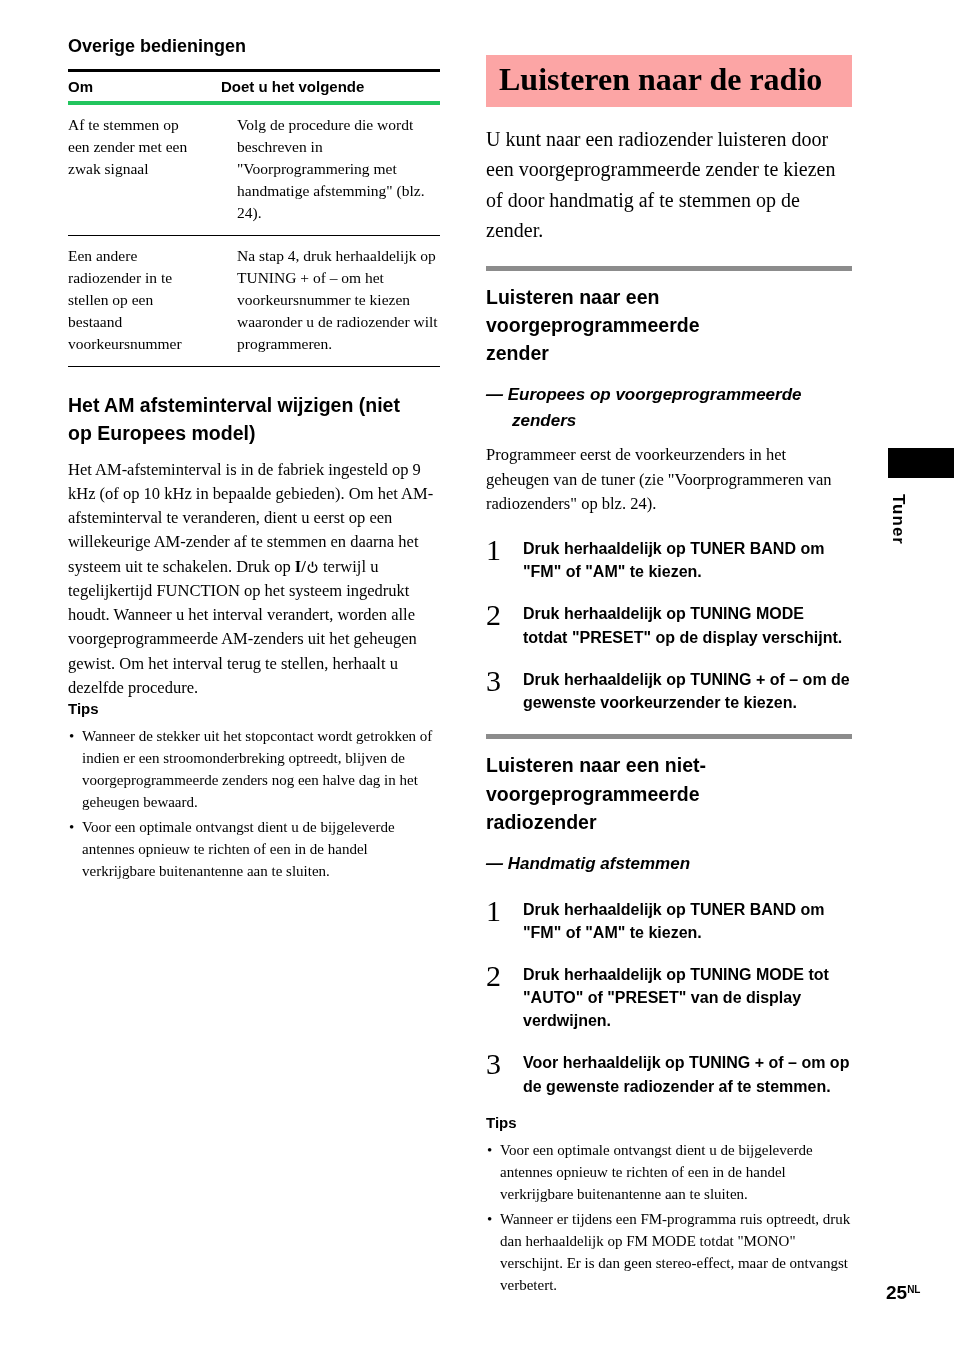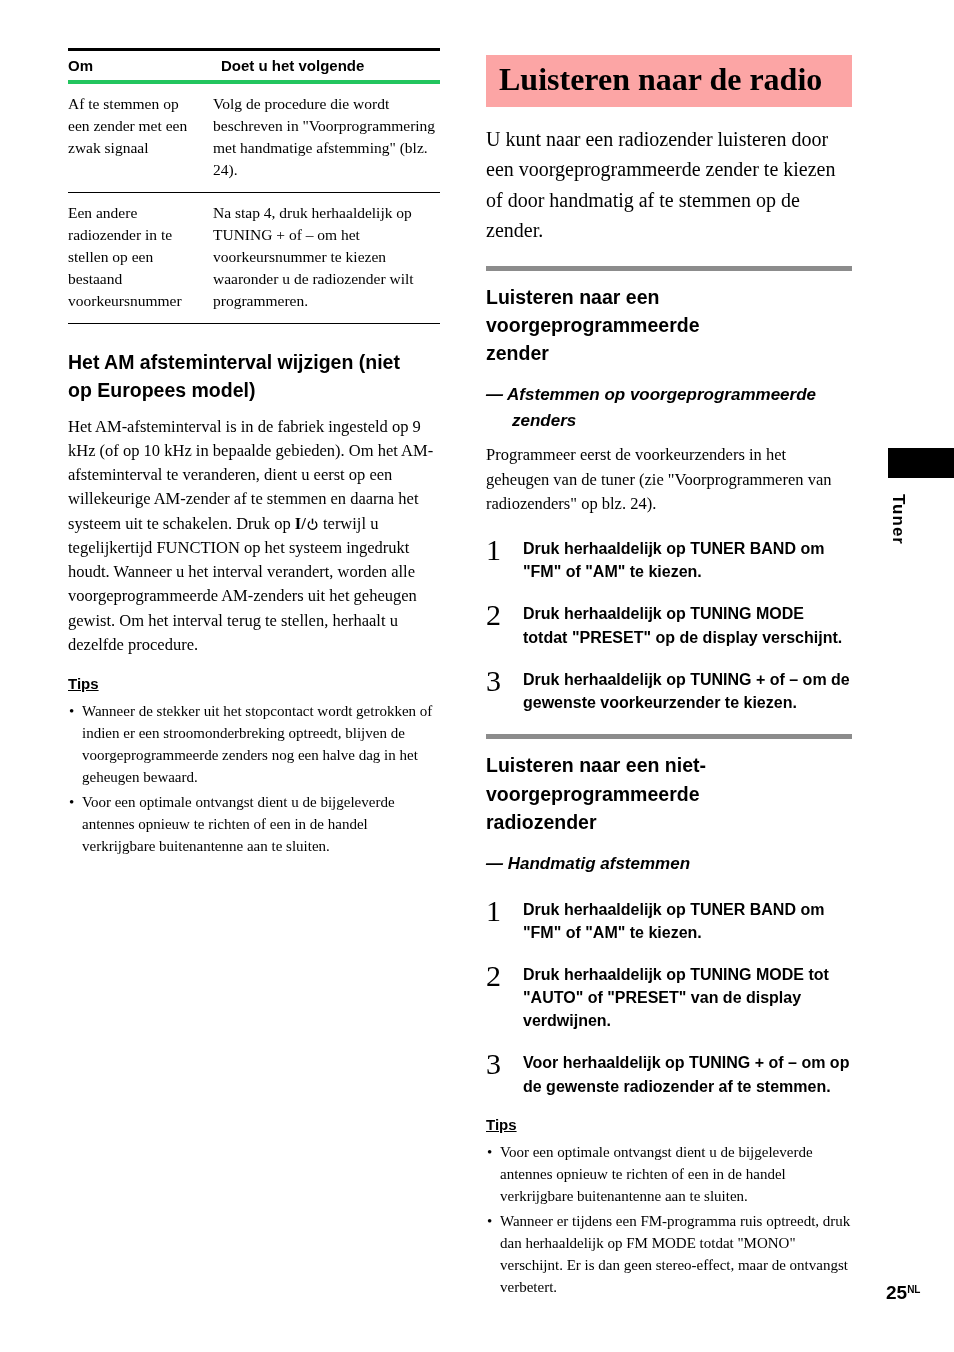--- a/index.html
+++ b/index.html
@@ -14,28 +14,28 @@
   .h-sans{font-family:"Liberation Sans", sans-serif;font-weight:bold;font-size:18px;margin:0;}
   .h-big{font-size:19.5px;line-height:1.45;}
   .mt-24{margin-top:24px;}
   .narrow-330{max-width:332px;}
   .narrow-250{max-width:252px;}
 
   .op-table{margin-top:12px;border-top:3px solid #000;}
   .t-head{display:grid;grid-template-columns:145px 1fr;padding:6px 0;border-bottom:4px solid #22c55e;
           font-family:"Liberation Sans", sans-serif;font-weight:bold;font-size:15px;gap:8px;}
   .t-row{display:grid;grid-template-columns:145px 1fr;padding:9px 0 11px;border-bottom:1.5px solid #000;
-         font-size:15.5px;line-height:1.42;}
+         font-size:15.5px;line-height:1.42;gap:24px;}
   .t-c1{padding-right:14px;}
   .t-c2{padding-right:2px;}
 
   .body{font-size:16.5px;line-height:1.47;margin:10px 0 0;}
   .intro{font-size:20px;line-height:1.52;margin-top:17px;}
 
-  .tips-label{font-family:"Liberation Sans", sans-serif;font-weight:bold;font-size:15px;margin-top:18px;text-decoration:underline;}
+  .tips-label{font-family:"Liberation Sans", sans-serif;font-weight:bold;font-size:15px;}
   .tips{list-style:none;margin:8px 0 0;padding:0;font-size:15px;line-height:1.47;}
   .tips li{position:relative;padding-left:14px;margin-bottom:3px;}
   .tips li::before{content:"\2022";position:absolute;left:1px;}
 
   .title-bar{background:#fca5a5;font-family:"Liberation Serif", serif;font-weight:bold;
              font-size:32px;padding:6px 10px 9px 13px;}
 
   .divider{height:5px;background:#8c8c8c;margin-top:20px;}
 
   .sec-title{margin-top:12px;}
@@ -54,20 +54,21 @@
   .side-tab-label{position:absolute;left:888px;top:494px;writing-mode:vertical-rl;
                   font-family:"Liberation Sans", sans-serif;font-weight:bold;font-size:17px;letter-spacing:1px;}
   .page-number{position:absolute;left:886px;top:1282px;font-family:"Liberation Sans", sans-serif;font-weight:bold;}
   .pn{font-size:19px;}
   .pn-sup{font-size:10px;vertical-align:super;}
 </style>
 </head>
 <body>
 
 <div class="col-left">
+  <h2 class="h-sans">Overige bedieningen</h2>
 
   <div class="op-table">
     <div class="t-head">
       <div class="t-c1">Om</div>
       <div class="t-c2">Doet u het volgende</div>
     </div>
     <div class="t-row">
       <div class="t-c1">Af te stemmen op een zender met een zwak signaal</div>
       <div class="t-c2">Volg de procedure die wordt beschreven in "Voorprogrammering met handmatige afstemming" (blz. 24).</div>
     </div>
@@ -92,21 +93,21 @@
 </div>
 
 <div class="col-right">
   <div class="title-bar">Luisteren naar de radio</div>
 
   <p class="body intro">U kunt naar een radiozender luisteren door een voorgeprogrammeerde zender te kiezen of door handmatig af te stemmen op de zender.</p>
 
   <div class="divider"></div>
 
   <h2 class="h-sans h-big sec-title narrow-250">Luisteren naar een voorgeprogrammeerde zender</h2>
-  <div class="subtitle">— Afstemmen op voorgeprogrammeerde zenders</div>
+  <div class="subtitle">— Europees op voorgeprogrammeerde zenders</div>
   <p class="body">Programmeer eerst de voorkeurzenders in het geheugen van de tuner (zie "Voorprogrammeren van radiozenders" op blz. 24).</p>
 
   <div class="steps">
     <div class="step">
       <span class="step-num">1</span>
       <span class="step-text">Druk herhaaldelijk op TUNER BAND om "FM" of "AM" te kiezen.</span>
     </div>
     <div class="step">
       <span class="step-num">2</span>
       <span class="step-text">Druk herhaaldelijk op TUNING MODE totdat "PRESET" op de display verschijnt.</span>

